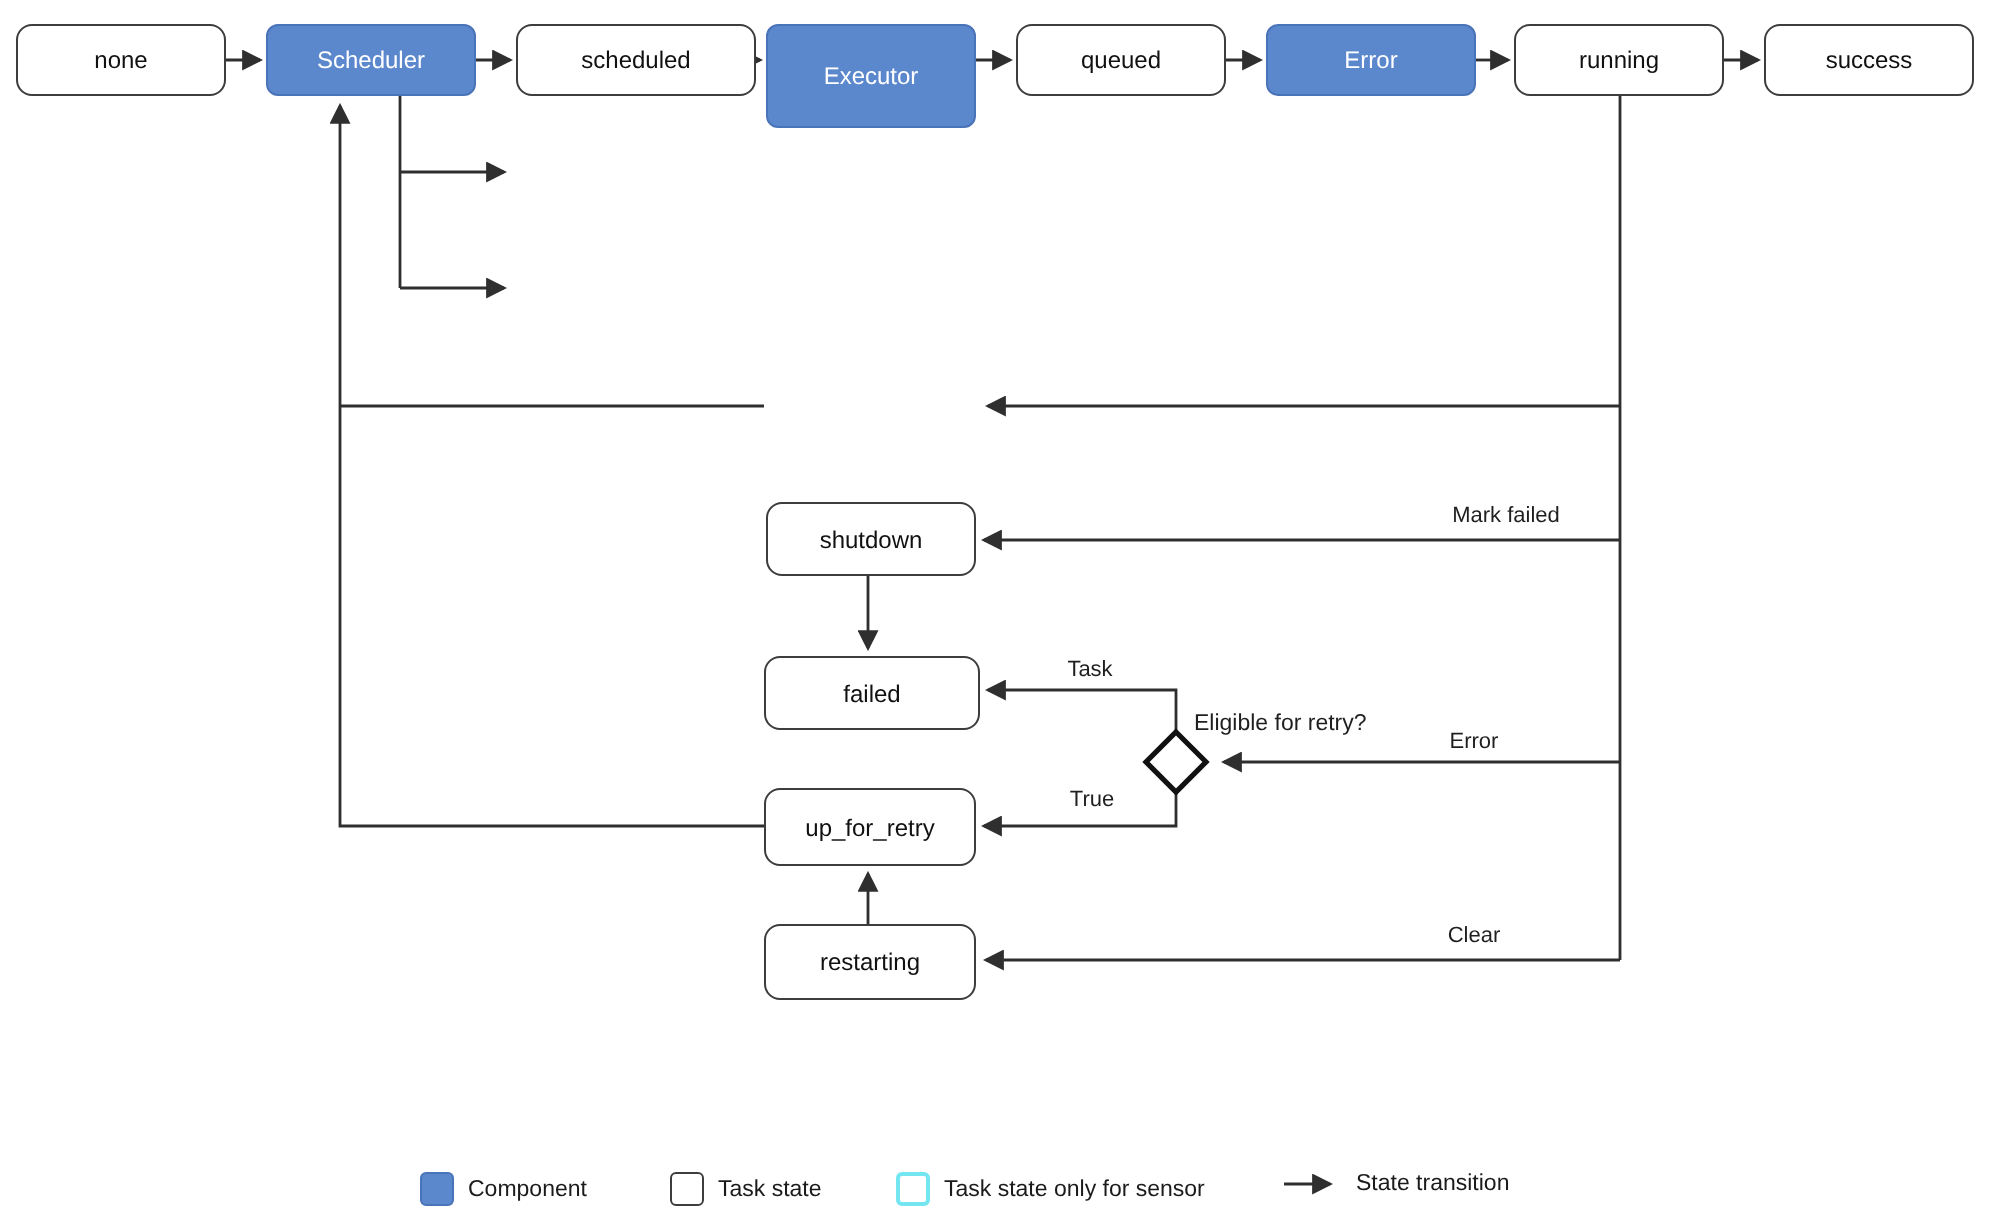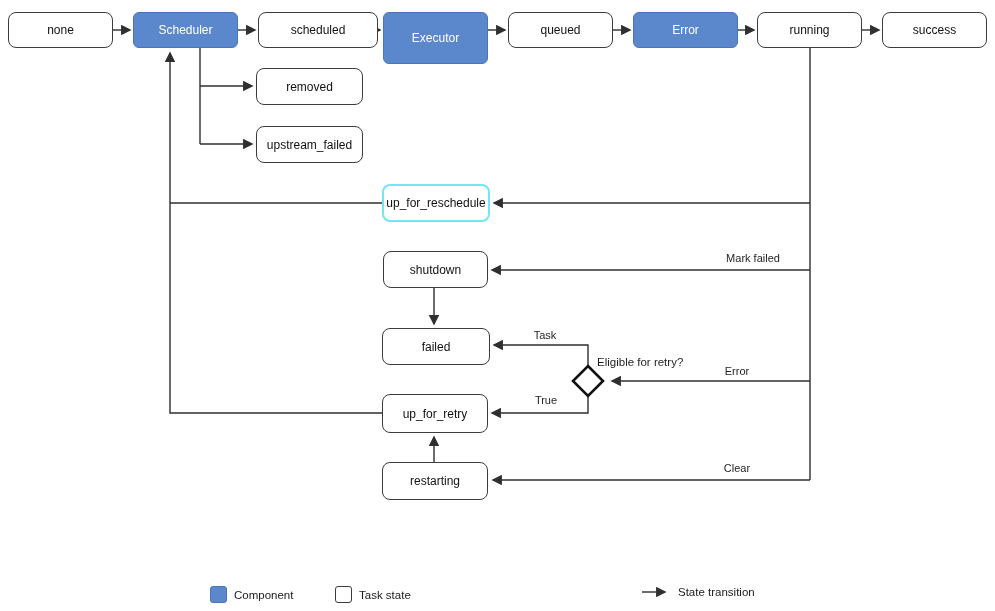--- a/index.html
+++ b/index.html
@@ -80,23 +80,20 @@
 
   <div class="node" style="left:8px;top:12px;width:105px;height:36px">none</div>
   <div class="node blue" style="left:133px;top:12px;width:105px;height:36px">Scheduler</div>
   <div class="node" style="left:258px;top:12px;width:120px;height:36px">scheduled</div>
   <div class="node blue" style="left:383px;top:12px;width:105px;height:52px">Executor</div>
   <div class="node" style="left:508px;top:12px;width:105px;height:36px">queued</div>
   <div class="node blue" style="left:633px;top:12px;width:105px;height:36px">Error</div>
   <div class="node" style="left:757px;top:12px;width:105px;height:36px">running</div>
   <div class="node" style="left:882px;top:12px;width:105px;height:36px">success</div>
 
-  <div class="node" style="left:256px;top:68px;width:107px;height:37px">removed</div>
-  <div class="node" style="left:256px;top:126px;width:107px;height:37px">upstream_failed</div>
-  <div class="node cyan" style="left:382px;top:184px;width:108px;height:38px">up_for_reschedule</div>
   <div class="node" style="left:383px;top:251px;width:105px;height:37px">shutdown</div>
   <div class="node" style="left:382px;top:328px;width:108px;height:37px">failed</div>
   <div class="node" style="left:382px;top:394px;width:106px;height:39px">up_for_retry</div>
   <div class="node" style="left:382px;top:462px;width:106px;height:38px">restarting</div>
 
   <div class="elabel" style="left:753px;top:252px">Mark failed</div>
   <div class="elabel" style="left:737px;top:365px">Error</div>
   <div class="elabel" style="left:737px;top:462px">Clear</div>
   <div class="elabel" style="left:545px;top:329px">Task</div>
   <div class="elabel" style="left:546px;top:394px">True</div>
@@ -104,20 +101,24 @@
 
   <div class="legend">
     <div class="legend-item" style="left:210px;top:2px">
       <span class="swatch component"></span>
       <span>Component</span>
     </div>
     <div class="legend-item" style="left:335px;top:2px">
       <span class="swatch task"></span>
       <span>Task state</span>
     </div>
+    <div class="legend-item" style="left:448px;top:2px">
+      <span class="swatch sensor"></span>
+      <span>Task state only for sensor</span>
+    </div>
     <div class="legend-item" style="left:641px;top:2px">
       <svg width="30" height="12" viewBox="0 0 30 12">
         <defs>
           <marker id="arrL" viewBox="0 0 10 10" refX="8.5" refY="5" markerWidth="7.5" markerHeight="7.5" orient="auto">
             <path d="M0,0 L10,5 L0,10 z" fill="#2f2f2f"></path>
           </marker>
         </defs>
         <path d="M1,6 H24" stroke="#2f2f2f" stroke-width="1.4" fill="none" marker-end="url(#arrL)"></path>
       </svg>
       <span>State transition</span>

